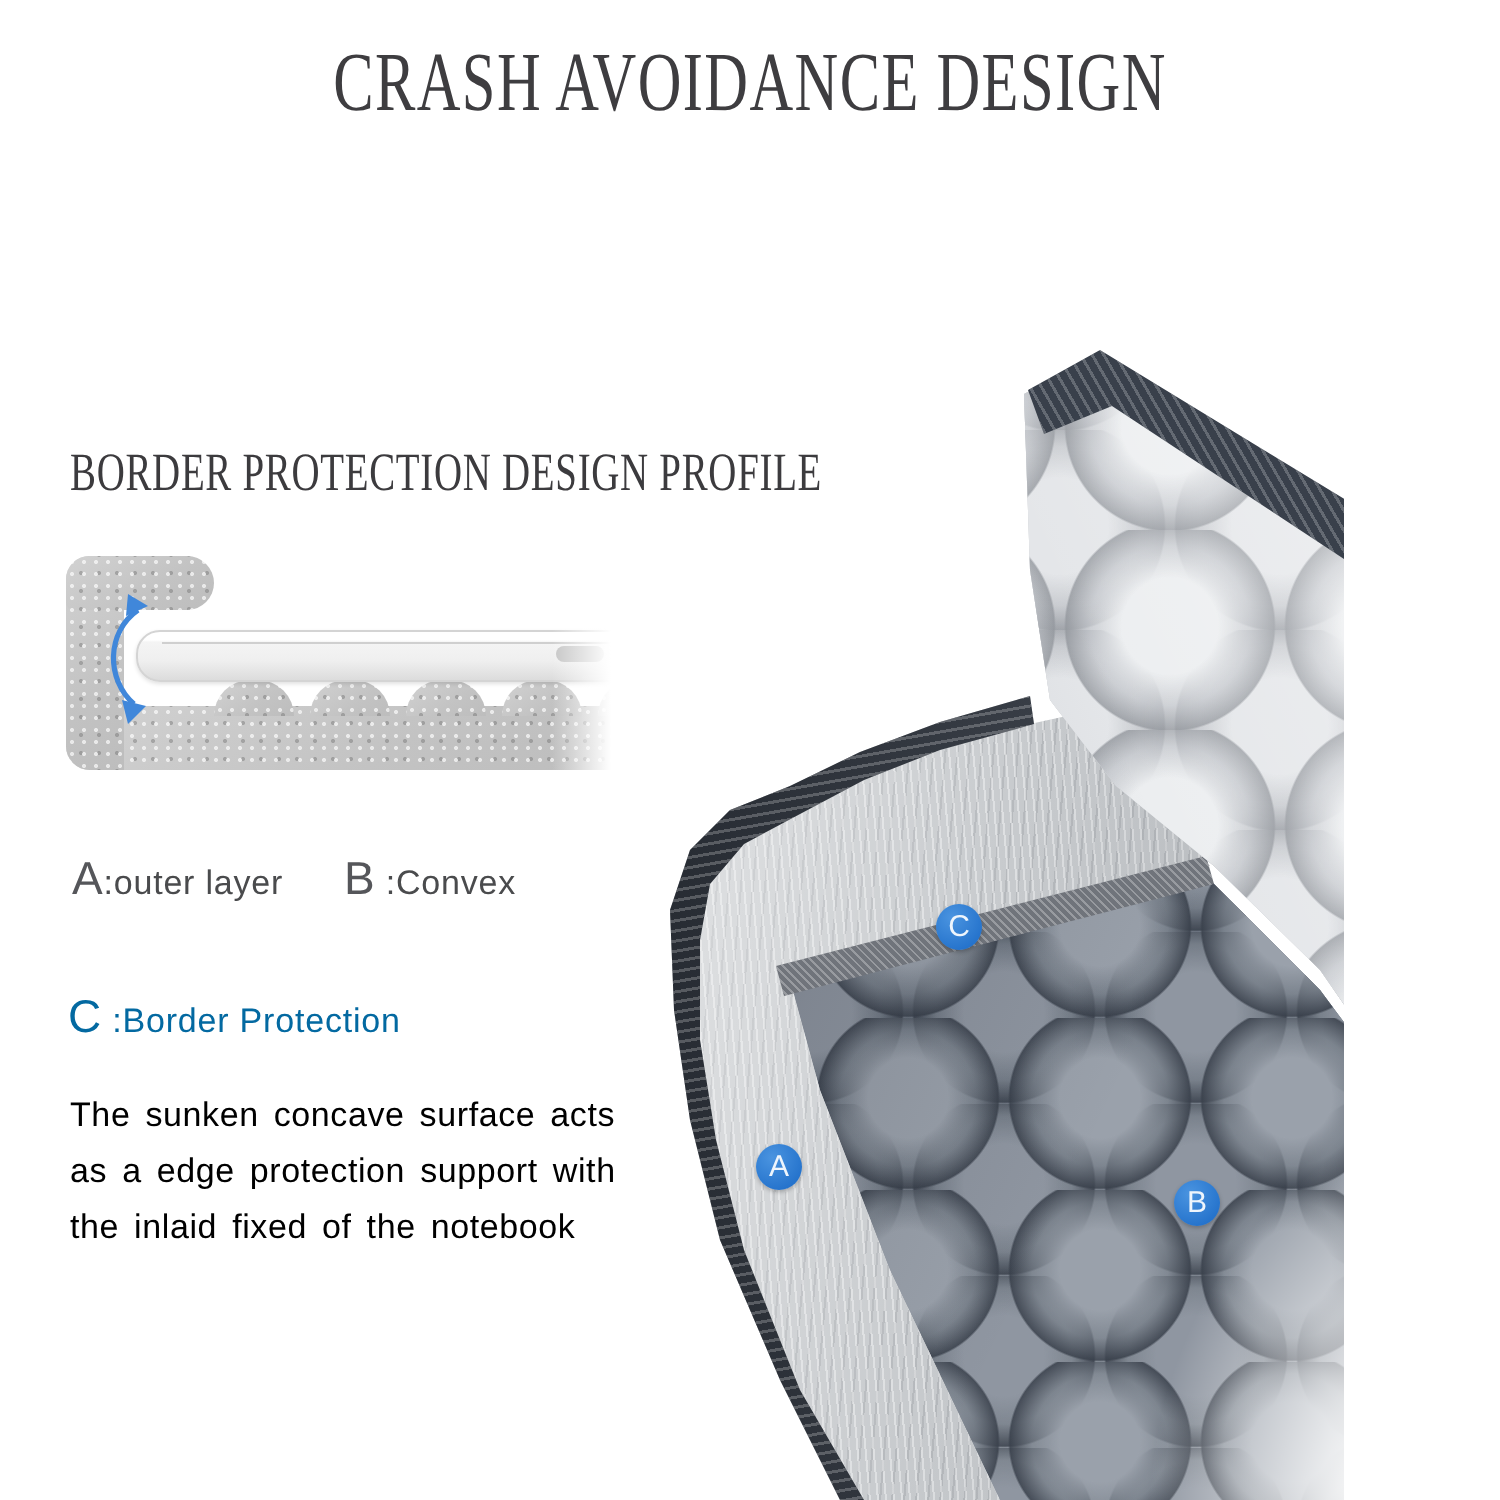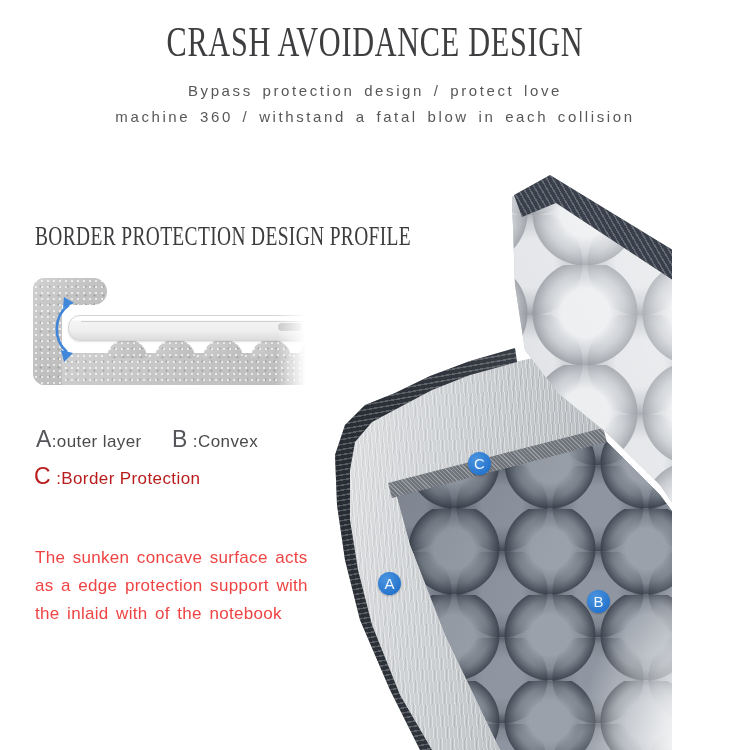--- a/index.html
+++ b/index.html
@@ -40,24 +40,24 @@
   .d-laptop-line{position:absolute;left:12px;top:5px;right:0;height:1px;background:#cfcfcf;}
   .d-notch{position:absolute;left:209px;top:7px;width:24px;height:8px;border-radius:4px;
            background:#c6c6c6;}
   .d-arrow{position:absolute;left:19px;top:26px;}
   .d-fade{position:absolute;right:0;top:0;bottom:0;width:36px;
           background:linear-gradient(90deg,rgba(255,255,255,0),#ffffff 82%);}
 
   
   .legend-row{position:absolute;color:#4a4b4d;font-size:17px;letter-spacing:.4px;}
   .legend-letter{font-size:23px;font-weight:400;color:#55565a;}
-  .legend-blue,.legend-blue .legend-letter{color:#b91c1c;}
+  .legend-blue,.legend-blue .legend-letter{color:#0369a1;margin-top:32px;}
 
   
-  .description{position:absolute;left:35px;top:544px;font-size:17px;color:#ef4444;
+  .description{position:absolute;left:35px;top:544px;font-size:17px;color:#000000;
                line-height:28px;letter-spacing:.3px;word-spacing:2.5px;}
 
   
   .photo{position:absolute;left:310px;top:165px;width:440px;height:585px;overflow:hidden;}
   .photo .layer{position:absolute;inset:0;}
   .p-interior{
     clip-path:polygon(85px 325px,170px 302px,240px 287px,292px 272px,350px 330px,
                       396px 392px,440px 436px,440px 585px,190px 585px,135px 470px,100px 380px);
     background-color:#5f6874;
     background-image:
@@ -111,24 +111,20 @@
           background:radial-gradient(circle at 35% 30%, #4a94e0, #2573cc 75%);
           color:#eef5fc;font-size:15px;line-height:23px;text-align:center;
           box-shadow:0 1px 2px rgba(0,0,0,.25);}
 </style>
 </head>
 <body>
 
 <div class="page">
 
   <div class="title">CRASH AVOIDANCE DESIGN</div>
-  <div class="subtitle">
-    <div>Bypass protection design / protect love</div>
-    <div>machine 360 / withstand a fatal blow in each collision</div>
-  </div>
 
   <div class="section-heading">BORDER PROTECTION DESIGN PROFILE</div>
 
   <div class="diagram">
     <div class="gray d-slab"></div>
     <div class="gray d-bump" style="left:77px"></div>
     <div class="gray d-bump" style="left:125px"></div>
     <div class="gray d-bump" style="left:173px"></div>
     <div class="gray d-bump" style="left:221px"></div>
     <div class="gray d-bump" style="left:269px"></div>
@@ -152,21 +148,21 @@
   <div class="legend-row" style="left:172px;top:426px;text-align:center;">
     <span class="legend-letter">B</span><span> :Convex</span>
   </div>
   <div class="legend-row legend-blue" style="left:34px;top:463px;">
     <span class="legend-letter">C</span><span> :Border Protection</span>
   </div>
 
   <div class="description">
     <div>The sunken concave surface acts</div>
     <div>as a edge protection support with</div>
-    <div>the inlaid with of the notebook</div>
+    <div>the inlaid fixed of the notebook</div>
   </div>
 
   <div class="photo">
     <div class="layer p-interior"></div>
     <div class="layer p-plush"></div>
     <div class="layer p-seam"></div>
     <div class="layer p-zip-left"></div>
     <div class="layer p-flap"></div>
     <div class="layer p-zip-flap"></div>
     <div class="layer p-fade"></div>

